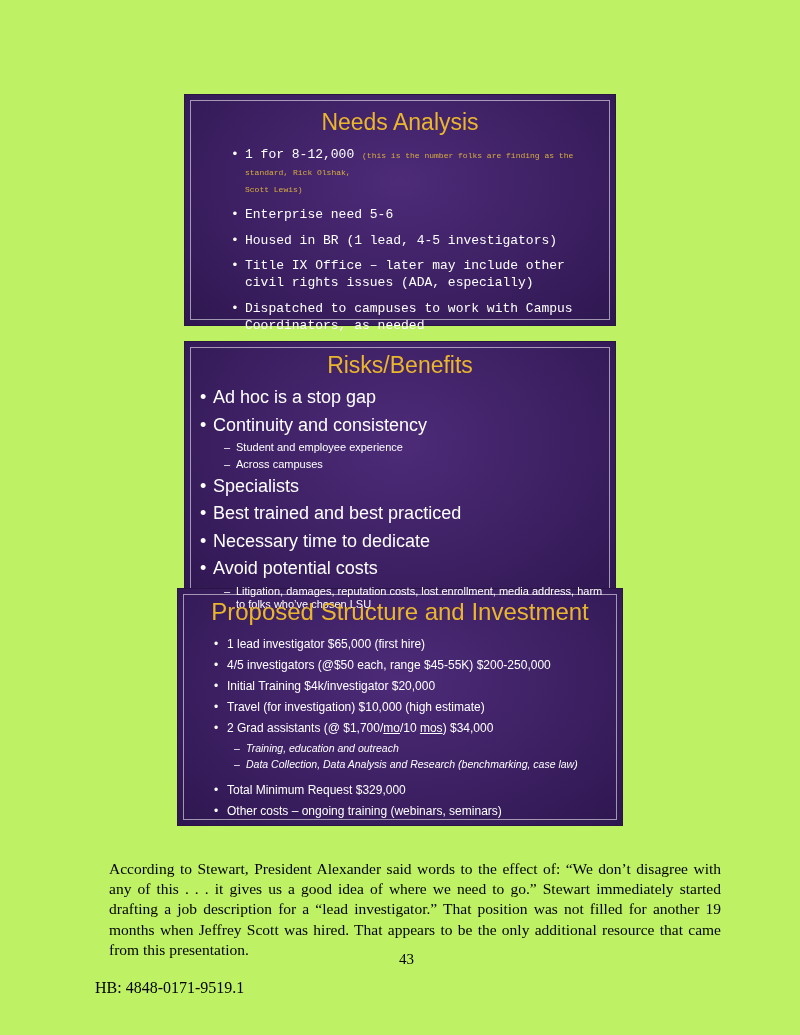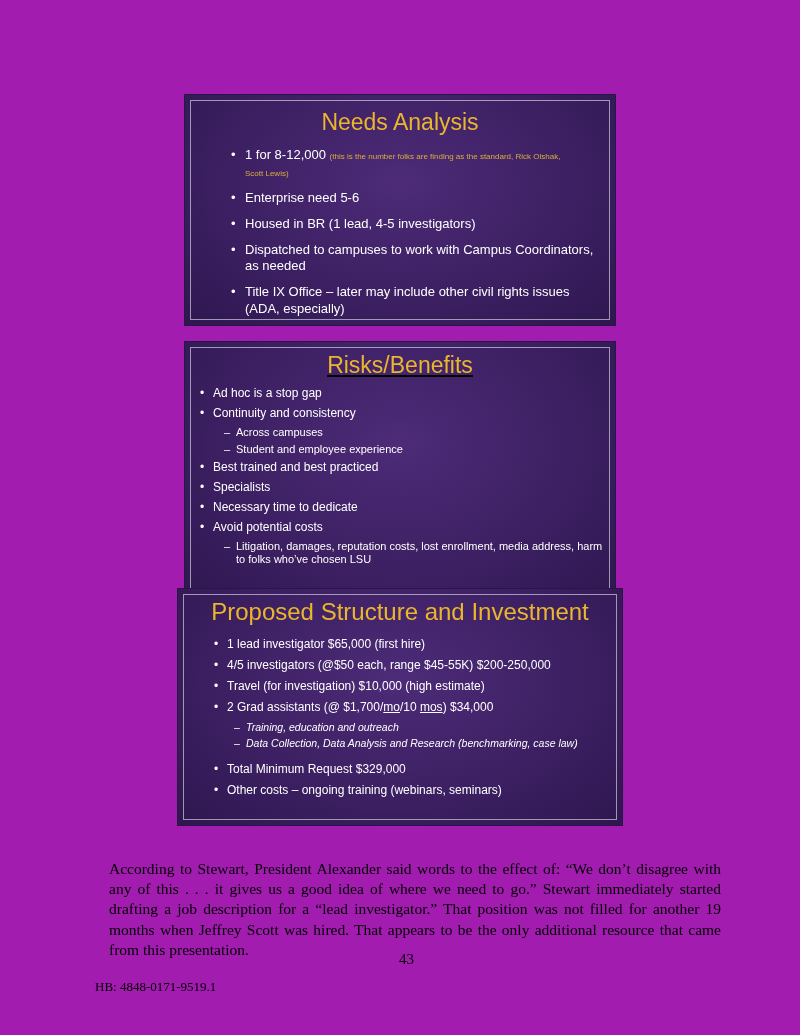--- a/index.html
+++ b/index.html
@@ -1,57 +1,57 @@
 <!DOCTYPE html>
 <html><head>
 <meta charset="utf-8">
 <style>
   html,body { margin:0; padding:0; background:#ffffff; }
   .page {
-    position:relative; width:800px; height:1035px; background:#a21caf;
+    position:relative; width:800px; height:1035px; background:#bef264;
     font-family:"Liberation Serif", serif; overflow:hidden;
   }
 
   
   .slide {
     position:absolute;
     background: radial-gradient(ellipse at 50% 38%, #4d2b78 0%, #3d2063 55%, #2e1750 100%);
     font-family:"Liberation Sans", sans-serif;
     box-shadow: 0 0 0 1px #2a1545;
   }
   .slide-border {
     position:absolute; inset:5px;
     border:1px solid rgba(255,255,255,0.55);
     pointer-events:none;
   }
   .slide-1 { left:185px; top:95px;  width:430px; height:230px; }
-  .slide-2 { left:185px; top:342px; width:430px; height:264px;text-decoration:underline; }
+  .slide-2 { left:185px; top:342px; width:430px; height:264px; }
   .slide-3 { left:178px; top:589px; width:444px; height:236px; }
 
   .slide-title {
     margin:0; text-align:center; color:#eab62c; font-weight:400;
     position:relative; z-index:1;
   }
   .slide-1 .slide-title { padding-top:14px; font-size:23px; }
   .slide-2 .slide-title { padding-top:10px; font-size:23px; }
   .slide-3 .slide-title { padding-top:9px;  font-size:24px; }
 
   .bullets { list-style:none; margin:0; padding:0; position:absolute; color:#ffffff; z-index:1; }
   .bullets li { position:relative; }
   li.b1::before { content:"•"; position:absolute; left:0; }
   li.b2::before { content:"–"; position:absolute; left:0; }
 
   
-  .bullets-1 { left:46px; right:14px; top:52px; font-size:13px; line-height:1.3; }
+  .bullets-1 { left:46px; right:14px; top:52px; font-size:13px; line-height:1.3;font-family:Liberation Mono, monospace; }
   .bullets-1 li { padding-left:14px; margin-bottom:9px; }
   .note { font-size:8px; color:#d8ae3c; }
 
   
   .bullets-2 { left:15px; right:10px; top:44px; line-height:1.25; }
-  .bullets-2 li.b1 { font-size:12px; padding-left:13px; margin-bottom:5px; }
+  .bullets-2 li.b1 { font-size:18px; padding-left:13px; margin-bottom:5px; }
   .bullets-2 li.b2 { font-size:11px;   padding-left:12px; margin-left:24px; margin-bottom:3px; }
 
   
   .bullets-3 { left:36px; right:24px; top:48px; line-height:1.25; }
   .bullets-3 li.b1 { font-size:12px;   padding-left:13px; margin-bottom:6px; }
   .bullets-3 li.b2 { font-size:10.5px; padding-left:12px; margin-left:20px; margin-bottom:3px;font-style:italic; }
   .bullets-3 li.total { margin-top:12px; }
   .bullets-3 li.other { }
   .u { text-decoration:underline; }
 
@@ -59,66 +59,67 @@
   .paragraph {
     position:absolute; left:109px; top:843px; width:612px;
     font-size:15.5px; line-height:1.32; text-align:justify; color:#000000;
   }
   .page-number {
     position:absolute; left:13px; right:0; top:951px; text-align:center;
     font-size:15px; color:#000000;
   }
   .footer-text {
     position:absolute; left:95px; top:979px;
-    font-size:13px; color:#000000;
+    font-size:16px; color:#000000;
   }
 </style>
 </head>
 <body>
 
 <div class="page">
 
   <section class="slide slide-1">
     <div class="slide-border"></div>
     <h2 class="slide-title">Needs Analysis</h2>
     <ul class="bullets bullets-1">
       <li class="b1">
         <span>1 for 8-12,000</span>
         <span class="note">(this is the number folks are finding as the standard, Rick Olshak,</span><br>
         <span class="note">Scott Lewis)</span>
       </li>
       <li class="b1">Enterprise need 5-6</li>
       <li class="b1">Housed in BR (1 lead, 4-5 investigators)</li>
+      <li class="b1">Title IX Office – later may include other civil rights issues (ADA, especially)</li>
       <li class="b1">Dispatched to campuses to work with Campus Coordinators, as needed</li>
-      <li class="b1">Title IX Office – later may include other civil rights issues (ADA, especially)</li>
     </ul>
   </section>
 
   <section class="slide slide-2">
     <div class="slide-border"></div>
     <h2 class="slide-title">Risks/Benefits</h2>
     <ul class="bullets bullets-2">
       <li class="b1">Ad hoc is a stop gap</li>
       <li class="b1">Continuity and consistency</li>
+      <li class="b2">Student and employee experience</li>
       <li class="b2">Across campuses</li>
-      <li class="b2">Student and employee experience</li>
+      <li class="b1">Specialists</li>
       <li class="b1">Best trained and best practiced</li>
-      <li class="b1">Specialists</li>
       <li class="b1">Necessary time to dedicate</li>
       <li class="b1">Avoid potential costs</li>
       <li class="b2">Litigation, damages, reputation costs, lost enrollment, media address, harm to folks who’ve chosen LSU</li>
     </ul>
   </section>
 
   <section class="slide slide-3">
     <div class="slide-border"></div>
     <h2 class="slide-title">Proposed Structure and Investment</h2>
     <ul class="bullets bullets-3">
       <li class="b1">1 lead investigator $65,000  (first hire)</li>
       <li class="b1">4/5 investigators  (@$50 each, range $45-55K) $200-250,000</li>
+      <li class="b1">Initial Training $4k/investigator $20,000</li>
       <li class="b1">Travel (for investigation) $10,000 (high estimate)</li>
       <li class="b1">
         <span>2 Grad assistants  (@ $1,700/</span><span class="u">mo</span><span>/10 </span><span class="u">mos</span><span>)  $34,000</span>
       </li>
       <li class="b2">Training, education and outreach</li>
       <li class="b2">Data Collection, Data Analysis and Research (benchmarking, case law)</li>
       <li class="b1 total">Total Minimum Request $329,000</li>
       <li class="b1 other">Other costs – ongoing training (webinars, seminars)</li>
     </ul>
   </section>

